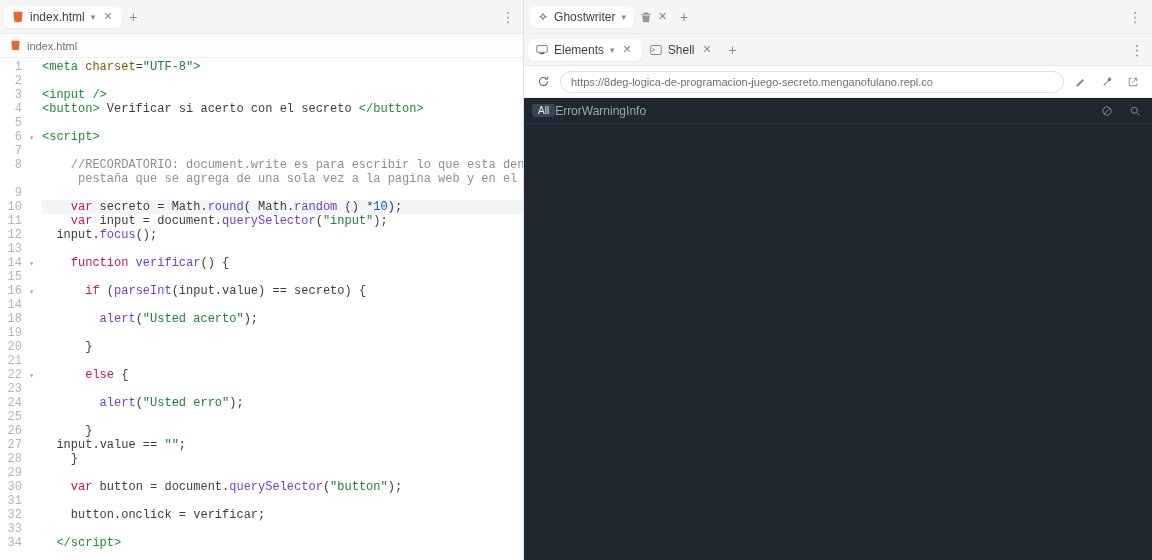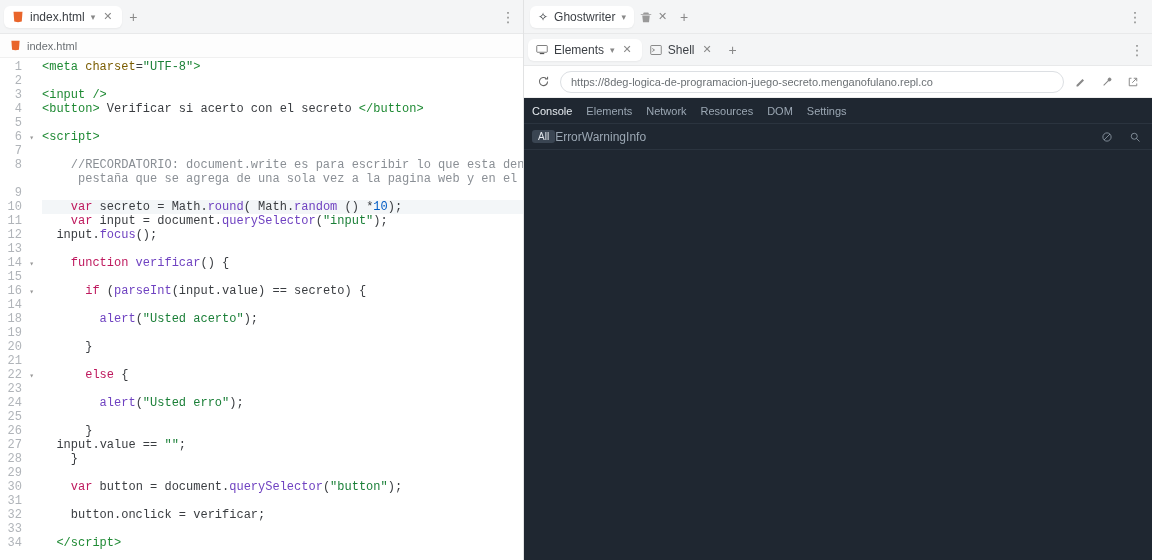--- a/index.html
+++ b/index.html
@@ -215,28 +215,20 @@
     </span>
     <span class="icon-btn">
       <svg width="12" height="12" viewBox="0 0 16 16">
           <path fill="none" stroke="#888" stroke-width="1.3" d="M6 3H3v10h10v-3M9 3h4v4M13 3l-6 6"></path>
         </svg>
     </span>
   </div>
 
 
   <div class="devtools">
-    <div class="dt-tabs">
-      <span class="dt-tab active">Console</span>
-      <span class="dt-tab">Elements</span>
-      <span class="dt-tab">Network</span>
-      <span class="dt-tab">Resources</span>
-      <span class="dt-tab">DOM</span>
-      <span class="dt-tab">Settings</span>
-    </div>
     <div class="dt-filter">
       <span class="dt-chip">All</span>
       <span class="dt-word">Error</span>
       <span class="dt-word">Warning</span>
       <span class="dt-word">Info</span>
       <div class="dt-right">
         <span class="icon-btn">
           <svg width="12" height="12" viewBox="0 0 16 16">
               <circle cx="8" cy="8" r="5.5" fill="none" stroke="#9ba7b3"></circle>
               <line x1="4" y1="12" x2="12" y2="4" stroke="#9ba7b3"></line>

